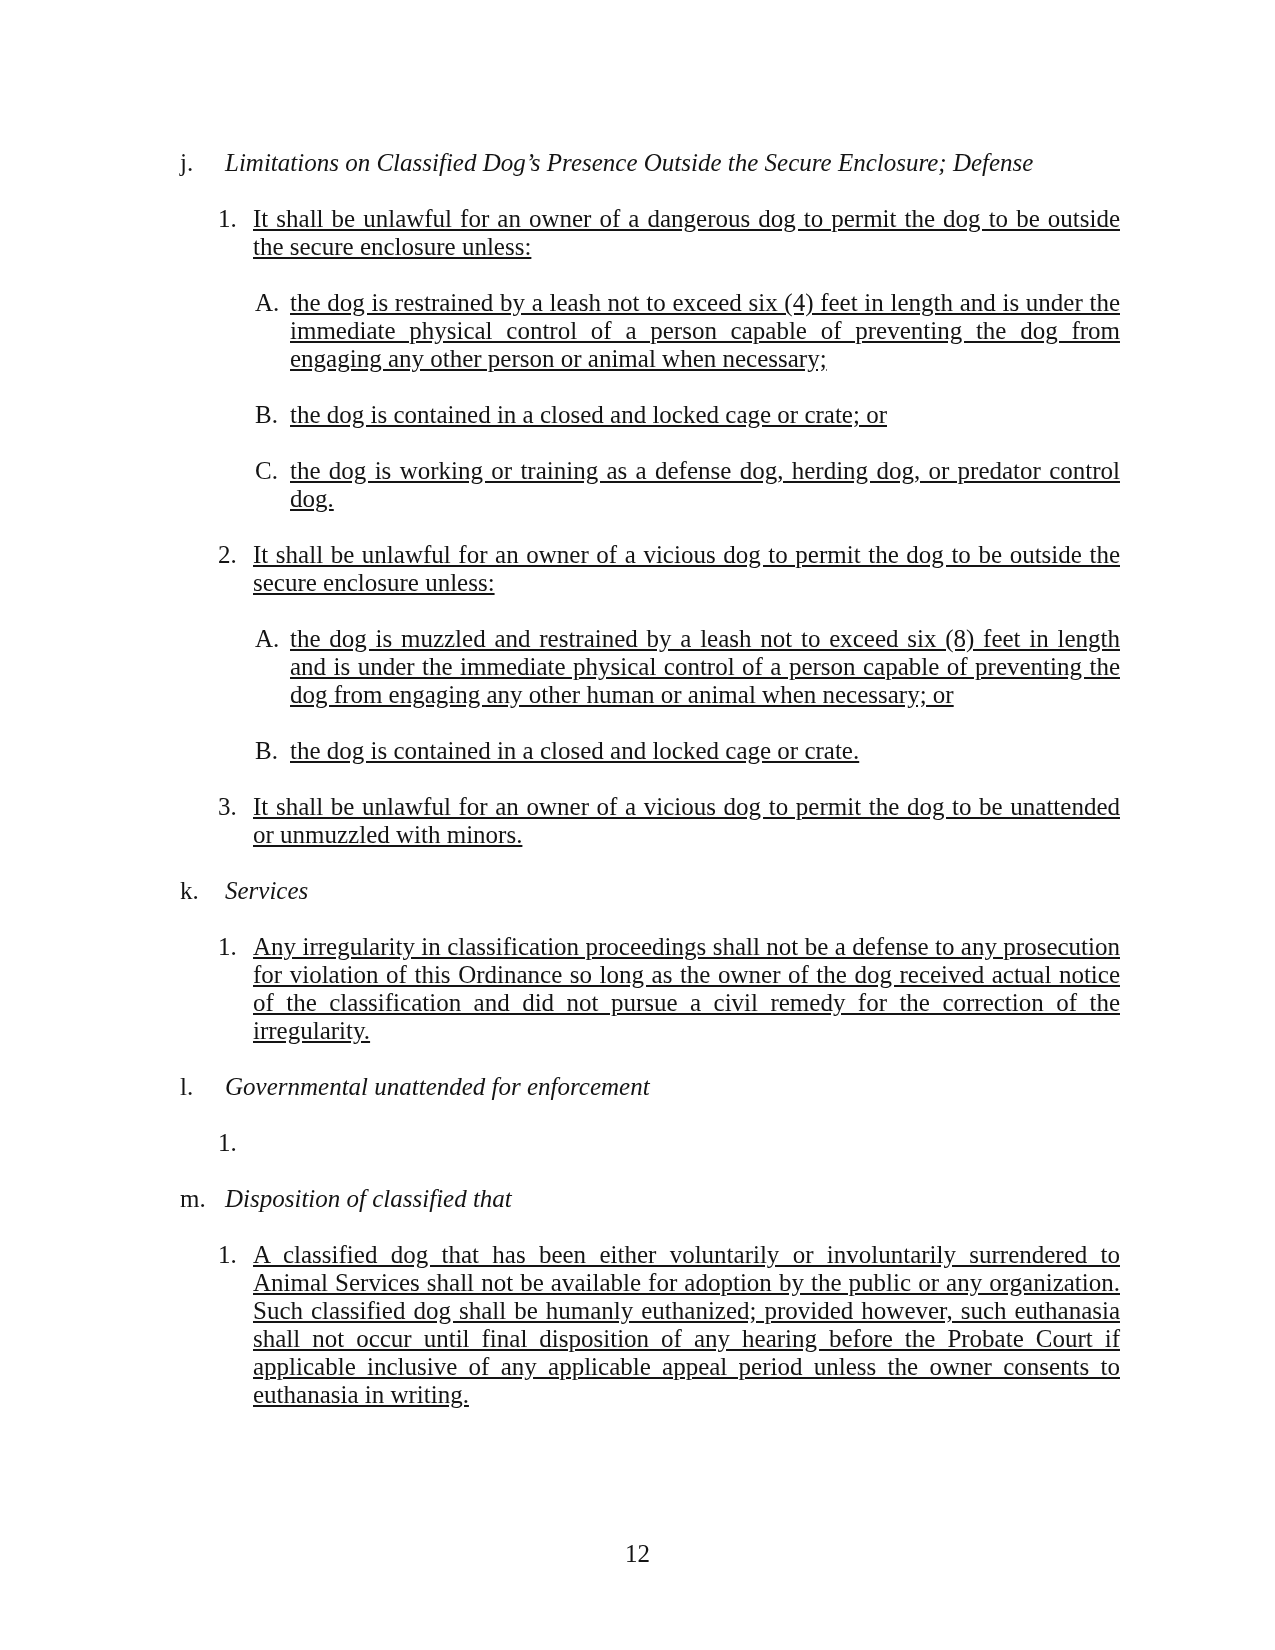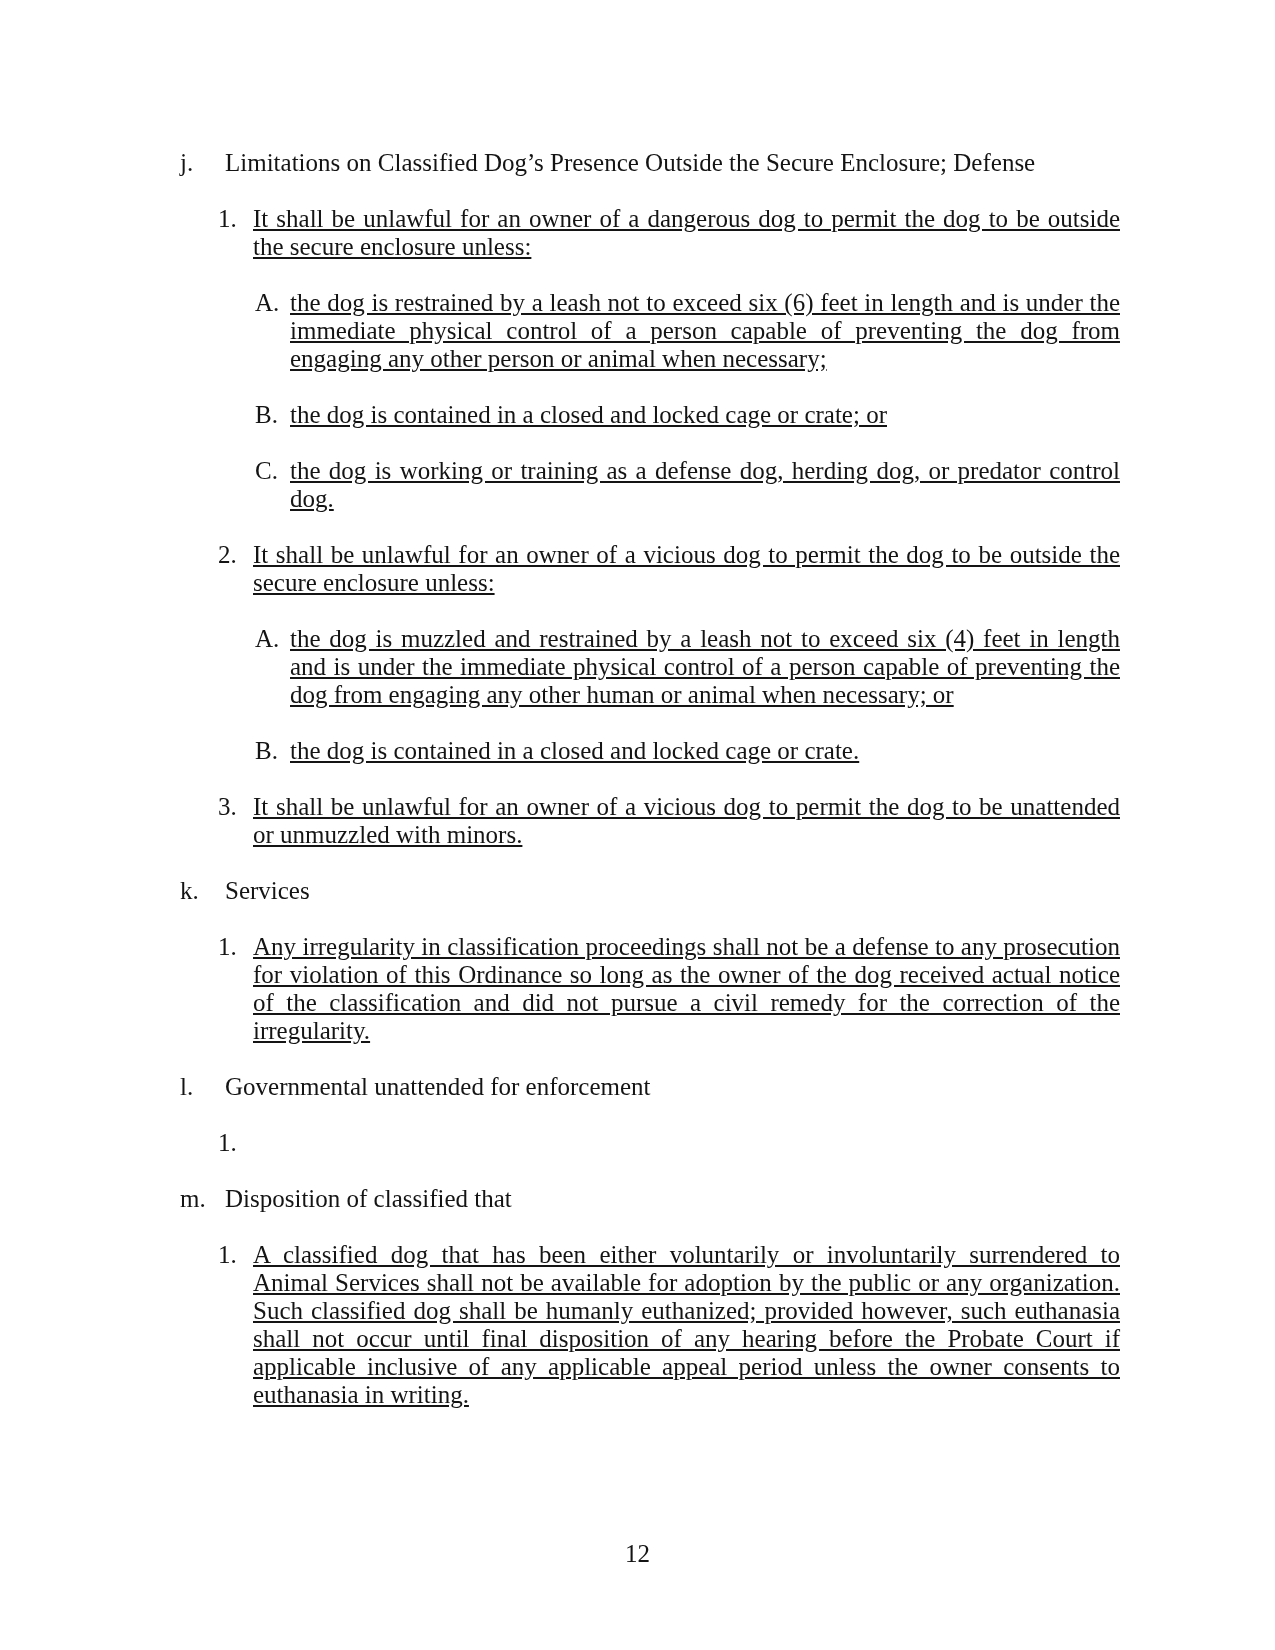--- a/index.html
+++ b/index.html
@@ -31,20 +31,21 @@
     margin: 0 0 28px 0;
   }
   .marker {
     display: block;
     white-space: nowrap;
   }
   .heading-row { padding-left: 30px; }
   .heading-row .marker { flex: 0 0 45px; }
   .heading-row .title {
     flex: 1;
+    font-style: italic;
   }
   .item-row { padding-left: 68px; }
   .item-row .marker { flex: 0 0 35px; }
   .sub-row { padding-left: 105px; }
   .sub-row .marker { flex: 0 0 35px; }
   .text {
     flex: 1;
     text-align: justify;
     hyphens: none;
     text-decoration: underline;
@@ -65,37 +66,37 @@
       <div class="row heading-row">
         <span class="marker">j.</span>
         <span class="title">Limitations on Classified Dog’s Presence Outside the Secure Enclosure; Defense</span>
       </div>
       <div class="row item-row">
         <span class="marker">1.</span>
         <div class="text">It shall be unlawful for an owner of a dangerous dog to permit the dog to be outside the secure enclosure unless:</div>
       </div>
       <div class="row sub-row">
         <span class="marker">A.</span>
-        <div class="text">the dog is restrained by a leash not to exceed six (6) feet in length and is under the immediate physical control of a person capable of preventing the dog from engaging any other person or animal when necessary;</div>
+        <div class="text">the dog is restrained by a leash not to exceed six (4) feet in length and is under the immediate physical control of a person capable of preventing the dog from engaging any other person or animal when necessary;</div>
       </div>
       <div class="row sub-row">
         <span class="marker">B.</span>
         <div class="text">the dog is contained in a closed and locked cage or crate; or</div>
       </div>
       <div class="row sub-row">
         <span class="marker">C.</span>
         <div class="text">the dog is working or training as a defense dog, herding dog, or predator control dog.</div>
       </div>
       <div class="row item-row">
         <span class="marker">2.</span>
         <div class="text">It shall be unlawful for an owner of a vicious dog to permit the dog to be outside the secure enclosure unless:</div>
       </div>
       <div class="row sub-row">
         <span class="marker">A.</span>
-        <div class="text">the dog is muzzled and restrained by a leash not to exceed six (4) feet in length and is under the immediate physical control of a person capable of preventing the dog from engaging any other human or animal when necessary; or</div>
+        <div class="text">the dog is muzzled and restrained by a leash not to exceed six (8) feet in length and is under the immediate physical control of a person capable of preventing the dog from engaging any other human or animal when necessary; or</div>
       </div>
       <div class="row sub-row">
         <span class="marker">B.</span>
         <div class="text">the dog is contained in a closed and locked cage or crate.</div>
       </div>
       <div class="row item-row">
         <span class="marker">3.</span>
         <div class="text">It shall be unlawful for an owner of a vicious dog to permit the dog to be unattended or unmuzzled with minors.</div>
       </div>
       <div class="row heading-row">

